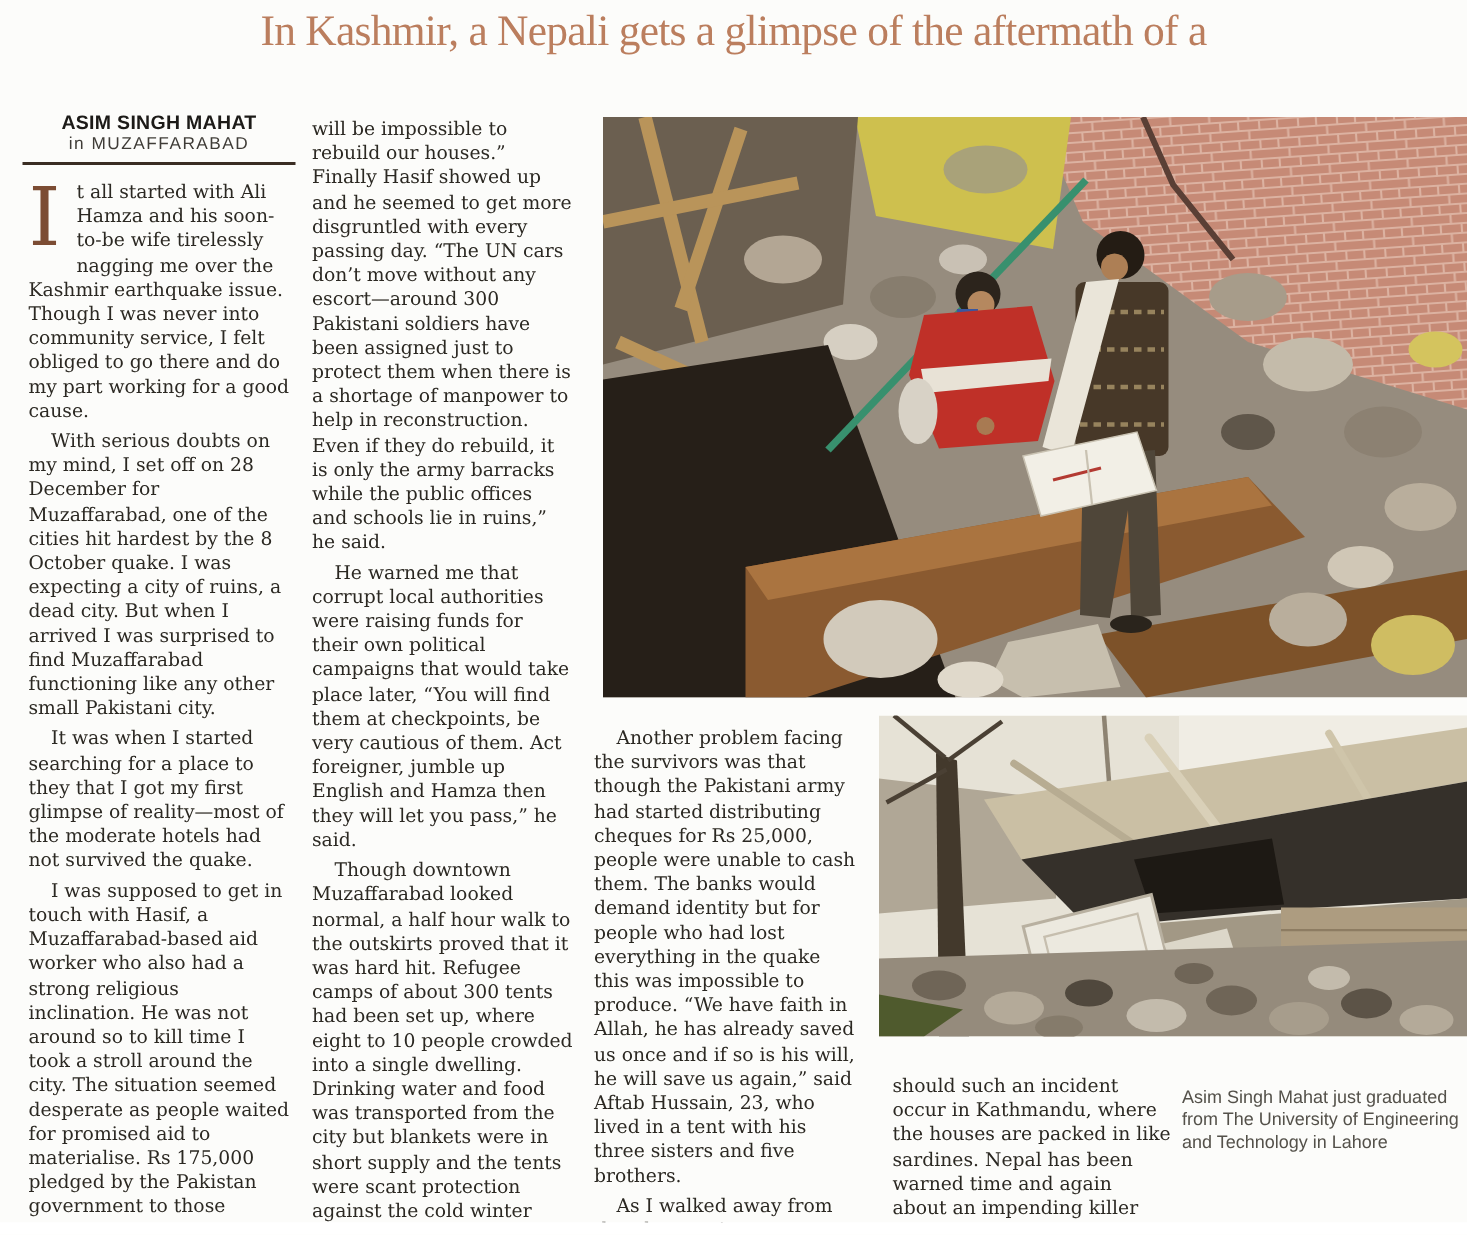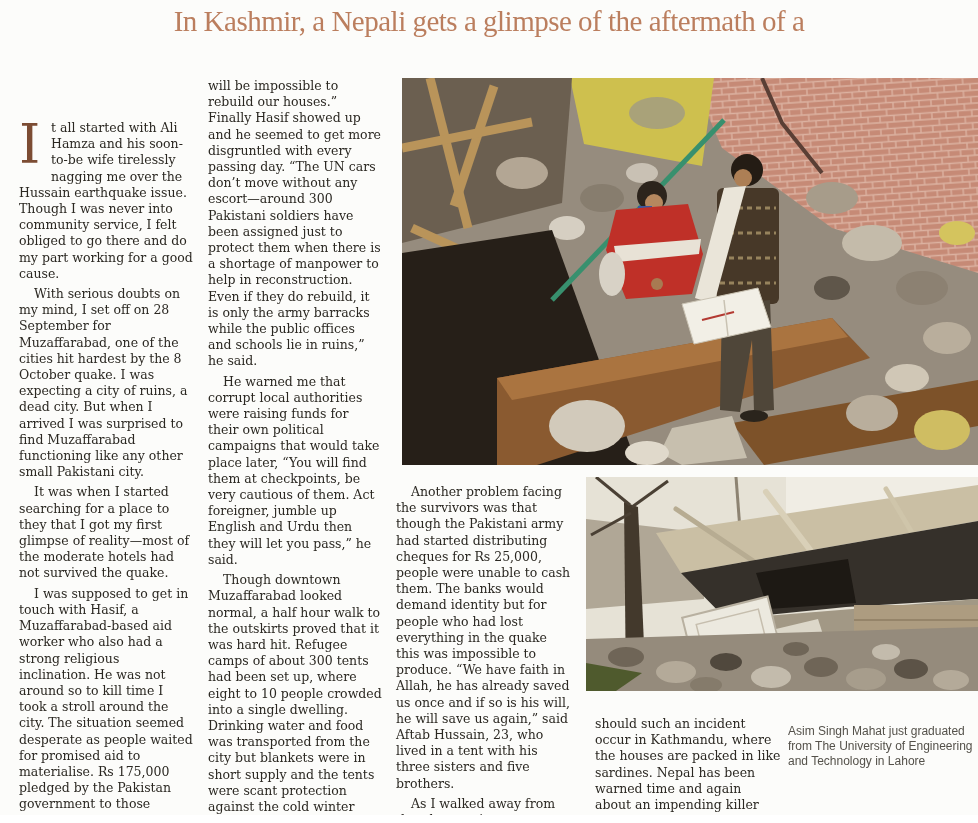--- a/index.html
+++ b/index.html
@@ -53,32 +53,37 @@
 </style>
 </head>
 <body>
 
 <div class="page">
 
   <h1 class="headline">
     <span>In Kashmir, a Nepali gets a glimpse of the aftermath of a</span>
   </h1>
 
+  <div class="byline">
+    <div class="author">ASIM SINGH MAHAT</div>
+    <div class="location">in MUZAFFARABAD</div>
+    <div class="rule"></div>
+  </div>
 
   <div class="col col1">
-    <p class="first"><span class="dropcap">I</span><span>t all started with Ali Hamza and his soon-to-be wife tirelessly nagging me over the Hussain earthquake issue. Though I was never into community service, I felt obliged to go there and do my part working for a good cause.</span></p>
-    <p>With serious doubts on my mind, I set off on 28 September for Muzaffarabad, one of the cities hit hardest by the 8 October quake. I was expecting a city of ruins, a dead city. But when I arrived I was surprised to find Muzaffarabad functioning like any other small Pakistani city.</p>
+    <p class="first"><span class="dropcap">I</span><span>t all started with Ali Hamza and his soon-to-be wife tirelessly nagging me over the Kashmir earthquake issue. Though I was never into community service, I felt obliged to go there and do my part working for a good cause.</span></p>
+    <p>With serious doubts on my mind, I set off on 28 December for Muzaffarabad, one of the cities hit hardest by the 8 October quake. I was expecting a city of ruins, a dead city. But when I arrived I was surprised to find Muzaffarabad functioning like any other small Pakistani city.</p>
     <p>It was when I started searching for a place to they that I got my first glimpse of reality—most of the moderate hotels had not survived the quake.</p>
     <p>I was supposed to get in touch with Hasif, a Muzaffarabad-based aid worker who also had a strong religious inclination. He was not around so to kill time I took a stroll around the city. The situation seemed desperate as people waited for promised aid to materialise. Rs 175,000 pledged by the Pakistan government to those whose houses had been destroyed had already been cut to only Rs 25,000 but even that had not been distributed.</p>
 
   </div>
 
   <div class="col col2">
     <p class="cont">will be impossible to rebuild our houses.” Finally Hasif showed up and he seemed to get more disgruntled with every passing day. “The UN cars don’t move without any escort—around 300 Pakistani soldiers have been assigned just to protect them when there is a shortage of manpower to help in reconstruction. Even if they do rebuild, it is only the army barracks while the public offices and schools lie in ruins,” he said.</p>
-    <p>He warned me that corrupt local authorities were raising funds for their own political campaigns that would take place later, “You will find them at checkpoints, be very cautious of them. Act foreigner, jumble up English and Urdu then they will let you pass,” he said.</p>
+    <p>He warned me that corrupt local authorities were raising funds for their own political campaigns that would take place later, “You will find them at checkpoints, be very cautious of them. Act foreigner, jumble up English and Hamza then they will let you pass,” he said.</p>
     <p>Though downtown Muzaffarabad looked normal, a half hour walk to the outskirts proved that it was hard hit. Refugee camps of about 300 tents had been set up, where eight to 10 people crowded into a single dwelling. Drinking water and food was transported from the city but blankets were in short supply and the tents were scant protection against the cold winter wind.</p>
     <p>Though winter had yet to arrive in full force, people were apprehensive about the coming months of snow and intense cold. It was estimated that at least 30 percent of those tent refugees would not survive.</p>
   </div>
 
   <figure class="photo photo1">
     <svg viewBox="0 0 576 387" preserveAspectRatio="none">
       <defs>
         <pattern id="bricks" width="26" height="13" patternUnits="userSpaceOnUse" patternTransform="rotate(-4)">
           <rect width="26" height="13" fill="#c68a76"></rect>
           <path d="M0,0 H26 M0,13 H26 M13,0 V6.5 M0,6.5 H26 M6,6.5 V13 M20,6.5 V13" stroke="#dcb2a1" stroke-width="1.4" fill="none"></path>

